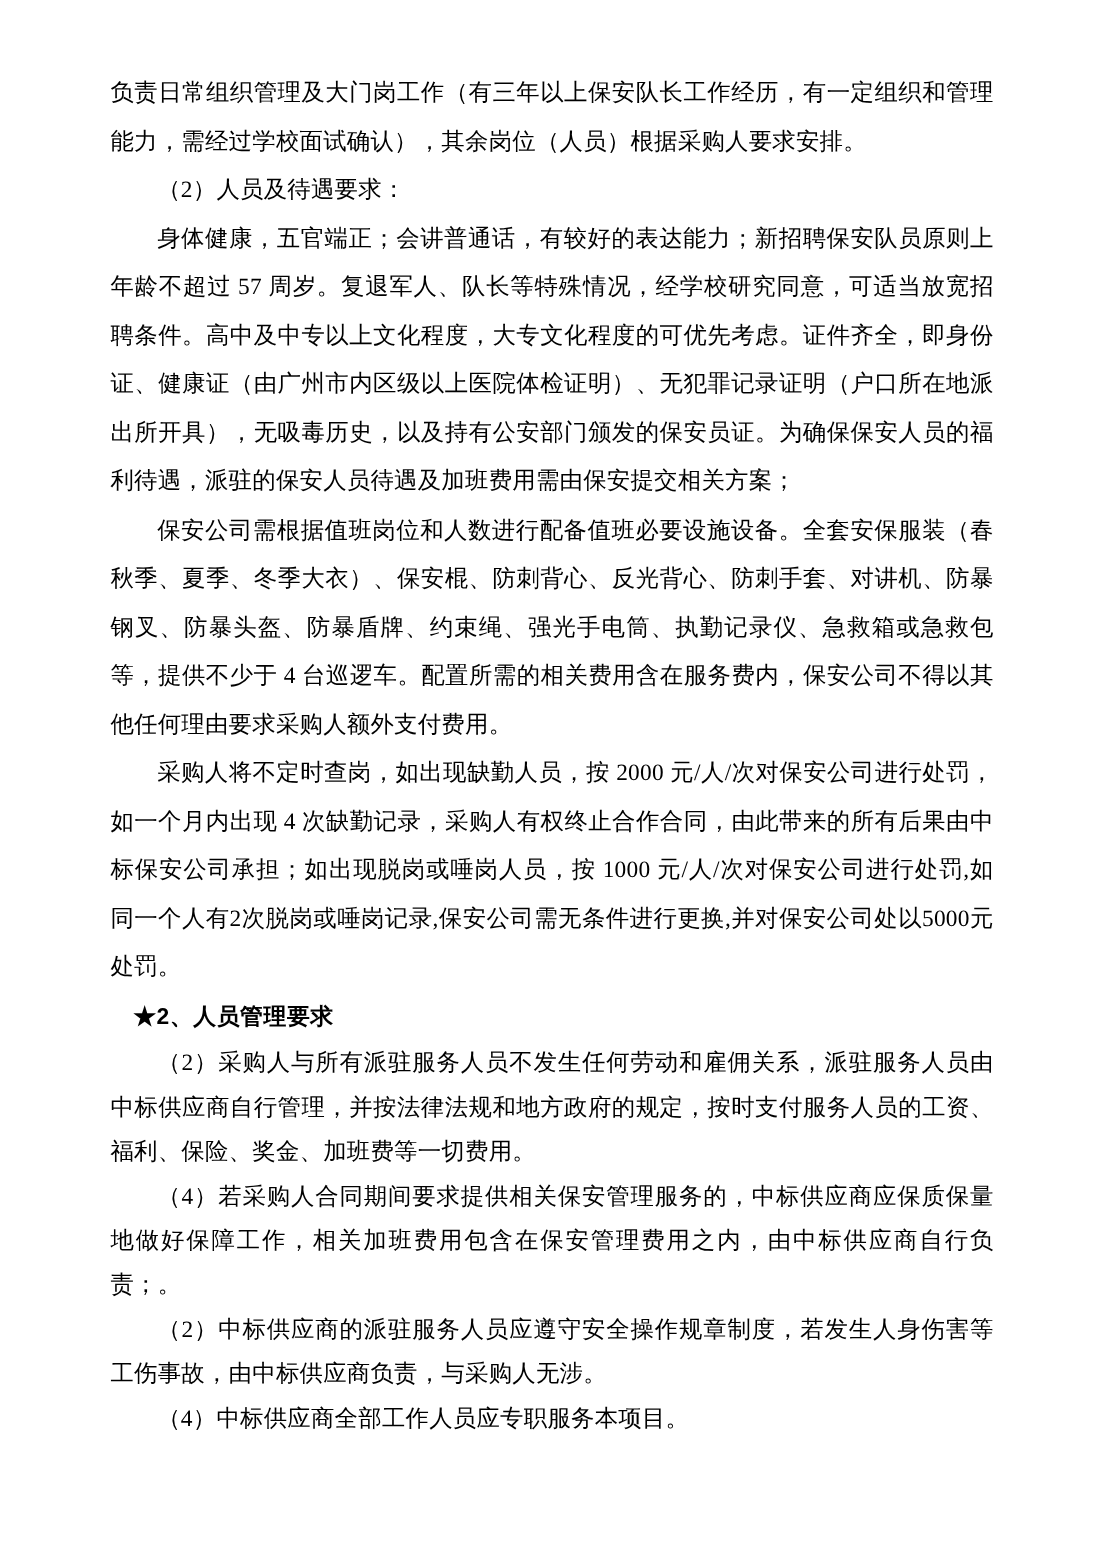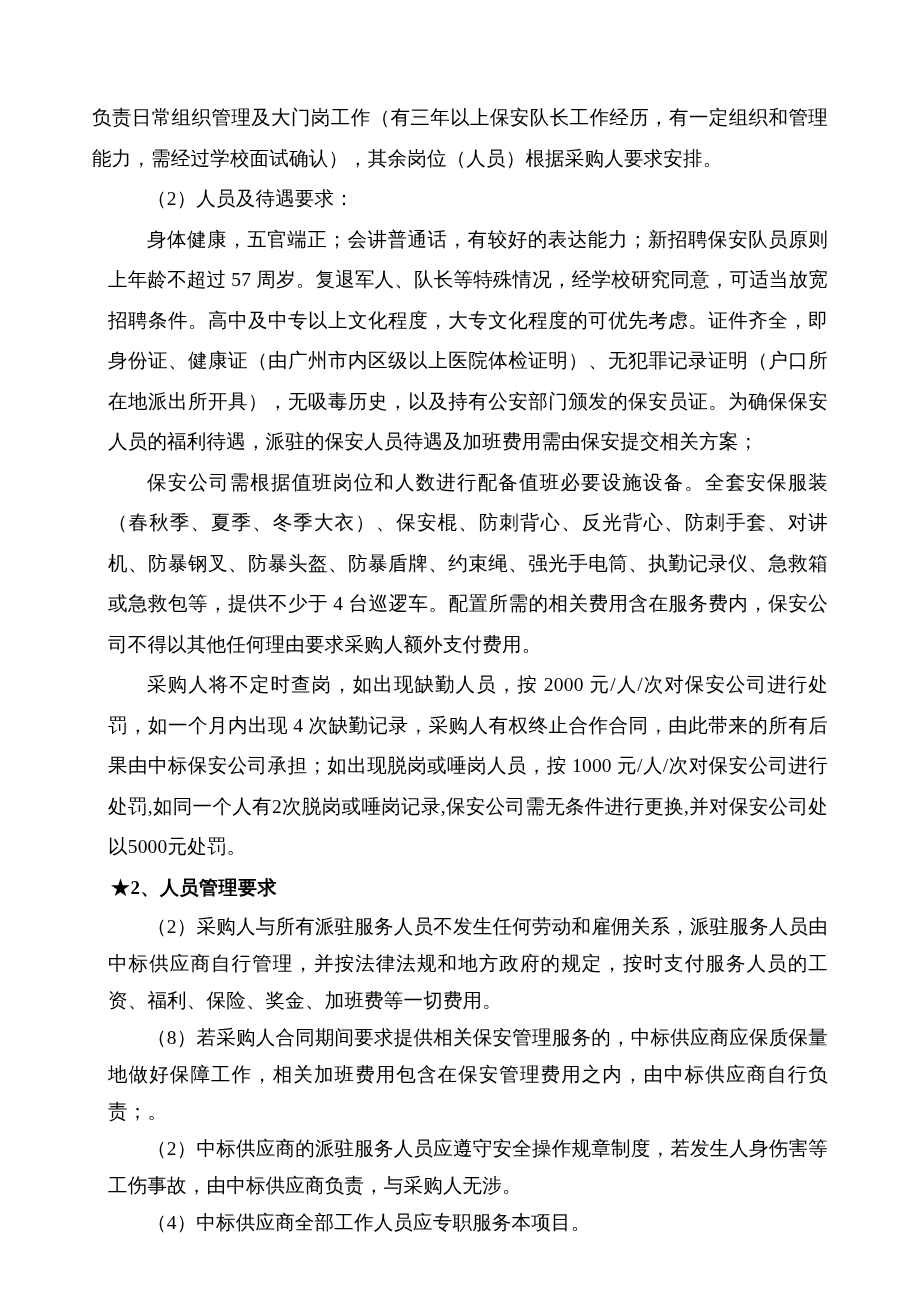--- a/index.html
+++ b/index.html
@@ -12,44 +12,43 @@
     height: 1301px;
     font-family: "Liberation Serif", "DejaVu Serif", serif;
     color: #000000;
     overflow: hidden;
   }
   .page {
     position: relative;
     width: 920px;
     height: 1301px;
     box-sizing: border-box;
-    padding: 98px 92px 40px 92px;
+    padding: 58px 92px 40px 92px;
   }
   .doc-body {
     font-size: 19.5px;
     line-height: 40.5px;
     text-align: justify;
     text-justify: inter-ideograph;
     letter-spacing: 0.2px;
   }
   p {
     margin: 0;
     padding: 0;
   }
   .indent2 {
     text-indent: 2em;
-    margin-left: 16px;
   }
   .indent0 {
     text-indent: 0;
   }
   .heading {
     font-weight: bold;
     text-indent: 1em;
-    font-family: Liberation Serif, serif;
+    font-family: Liberation Sans, sans-serif;
     font-size: 19px;
     letter-spacing: 0.5px;
   }
   .tight {
     line-height: 37px;
   }
 </style>
 </head>
 <body>
 
@@ -65,20 +64,20 @@
 
     <p class="indent2">保安公司需根据值班岗位和人数进行配备值班必要设施设备。全套安保服装（春秋季、夏季、冬季大衣）、保安棍、防刺背心、反光背心、防刺手套、对讲机、防暴钢叉、防暴头盔、防暴盾牌、约束绳、强光手电筒、执勤记录仪、急救箱或急救包等，提供不少于 4 台巡逻车。配置所需的相关费用含在服务费内，保安公司不得以其他任何理由要求采购人额外支付费用。</p>
 
 
     <p class="indent2">采购人将不定时查岗，如出现缺勤人员，按 2000 元/人/次对保安公司进行处罚，如一个月内出现 4 次缺勤记录，采购人有权终止合作合同，由此带来的所有后果由中标保安公司承担；如出现脱岗或唾岗人员，按 1000 元/人/次对保安公司进行处罚,如同一个人有2次脱岗或唾岗记录,保安公司需无条件进行更换,并对保安公司处以5000元处罚。</p>
 
     <p class="heading">★2、人员管理要求</p>
 
     <p class="indent2 tight">（2）采购人与所有派驻服务人员不发生任何劳动和雇佣关系，派驻服务人员由中标供应商自行管理，并按法律法规和地方政府的规定，按时支付服务人员的工资、福利、保险、奖金、加班费等一切费用。</p>
 
-    <p class="indent2 tight">（8）若采购人合同期间要求提供相关保安管理服务的，中标供应商应保质保量地做好保障工作，相关加班费用包含在保安管理费用之内，由中标供应商自行负责；。</p>
+    <p class="indent2 tight">（4）若采购人合同期间要求提供相关保安管理服务的，中标供应商应保质保量地做好保障工作，相关加班费用包含在保安管理费用之内，由中标供应商自行负责；。</p>
 
     <p class="indent2 tight">（2）中标供应商的派驻服务人员应遵守安全操作规章制度，若发生人身伤害等工伤事故，由中标供应商负责，与采购人无涉。</p>
 
     <p class="indent2 tight">（4）中标供应商全部工作人员应专职服务本项目。</p>
 
   </div>
 </div>
 
 </body></html>

